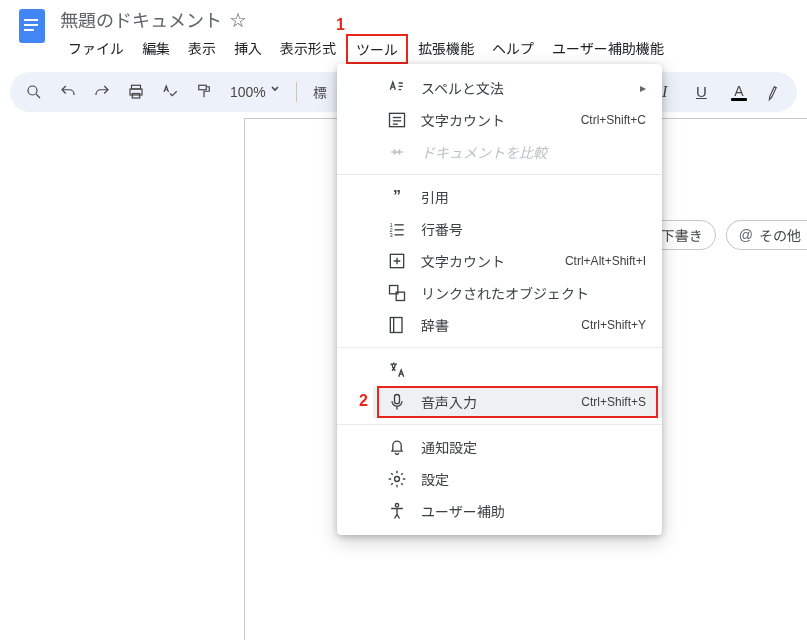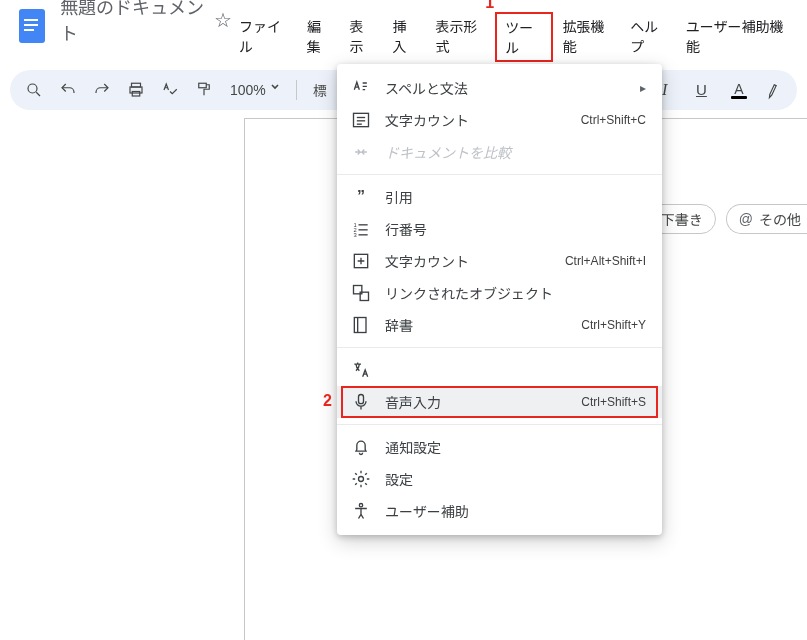--- a/index.html
+++ b/index.html
@@ -36,21 +36,21 @@
     content: '';
     position: absolute;
     background: #fff;
     height: 2px;
     left: 5px;
   }
   .logo-inner::before { width: 14px; top: 10px; }
   .logo-inner::after  { width: 14px; top: 15px; }
   .logo-line3         { width: 10px; top: 20px; }
 
-  .titleblock { display: flex; flex-direction: row; }
+  .titleblock { display: flex; flex-direction: column; }
   .title-row  { display: flex; align-items: center; gap: 8px; height: 22px; }
   .doc-title  { font-size: 18px; color: #5f6368; }
   .star       { color: #5f6368; font-size: 16px; cursor: pointer; }
 
   .menubar { display: flex; gap: 2px; margin-top: 4px; }
   .menu-item {
     padding: 4px 8px;
     font-size: 14px;
     color: #202124;
     cursor: pointer;
@@ -121,20 +121,21 @@
   }
   .menu-row {
     display: flex;
     align-items: center;
     height: 32px;
     padding: 0 16px 0 14px;
     cursor: pointer;
     color: #3c4043;
     gap: 14px;
     position: relative;
+    margin-left: 36px;
   }
   .menu-row.disabled { color: #bdc1c6; cursor: default; font-style: italic; }
   .menu-row.highlighted { background: #eef0f2; }
   .menu-row.redbox::after {
     content: '';
     position: absolute;
     left: 4px; right: 4px; top: 0; bottom: 0;
     border: 2px solid #e8261e;
     pointer-events: none;
   }
@@ -155,21 +156,21 @@
     font-size: 16px;
     left: -14px;
     top: 6px;
     z-index: 2;
   }
 
   
   .chips {
     position: absolute;
     right: 0;
-    top: 204px;
+    top: 220px;
     display: flex;
     gap: 10px;
     padding-right: 0;
   }
   .chip {
     display: inline-flex; align-items: center; gap: 6px;
     height: 30px;
     padding: 0 12px;
     border: 1px solid #c7c7c7;
     border-radius: 16px;

